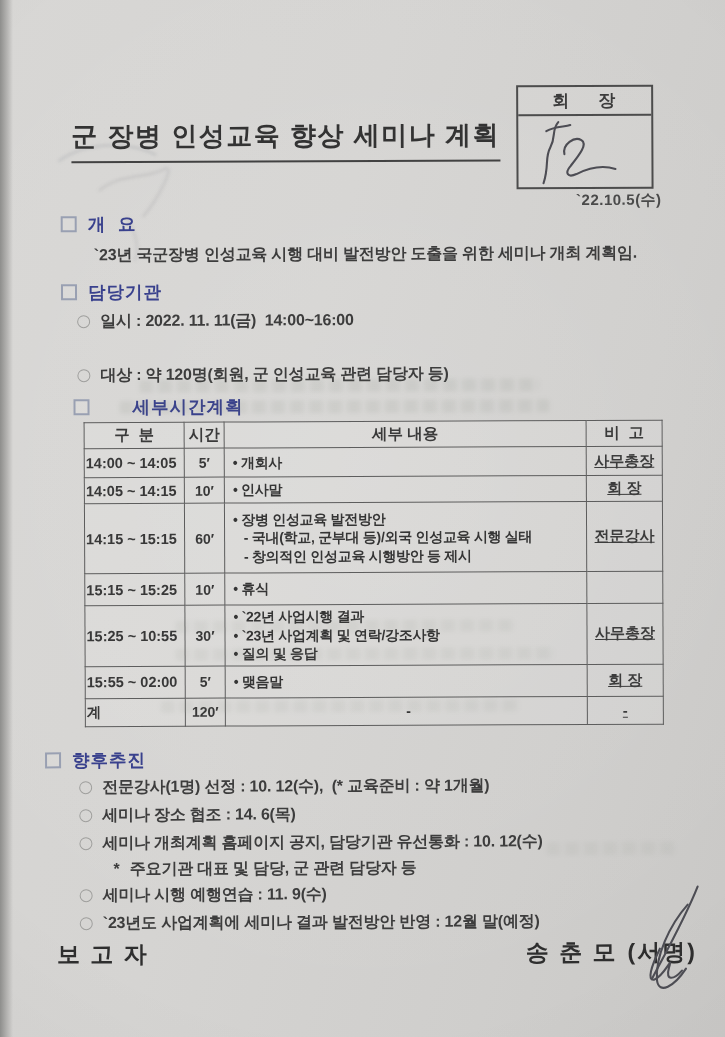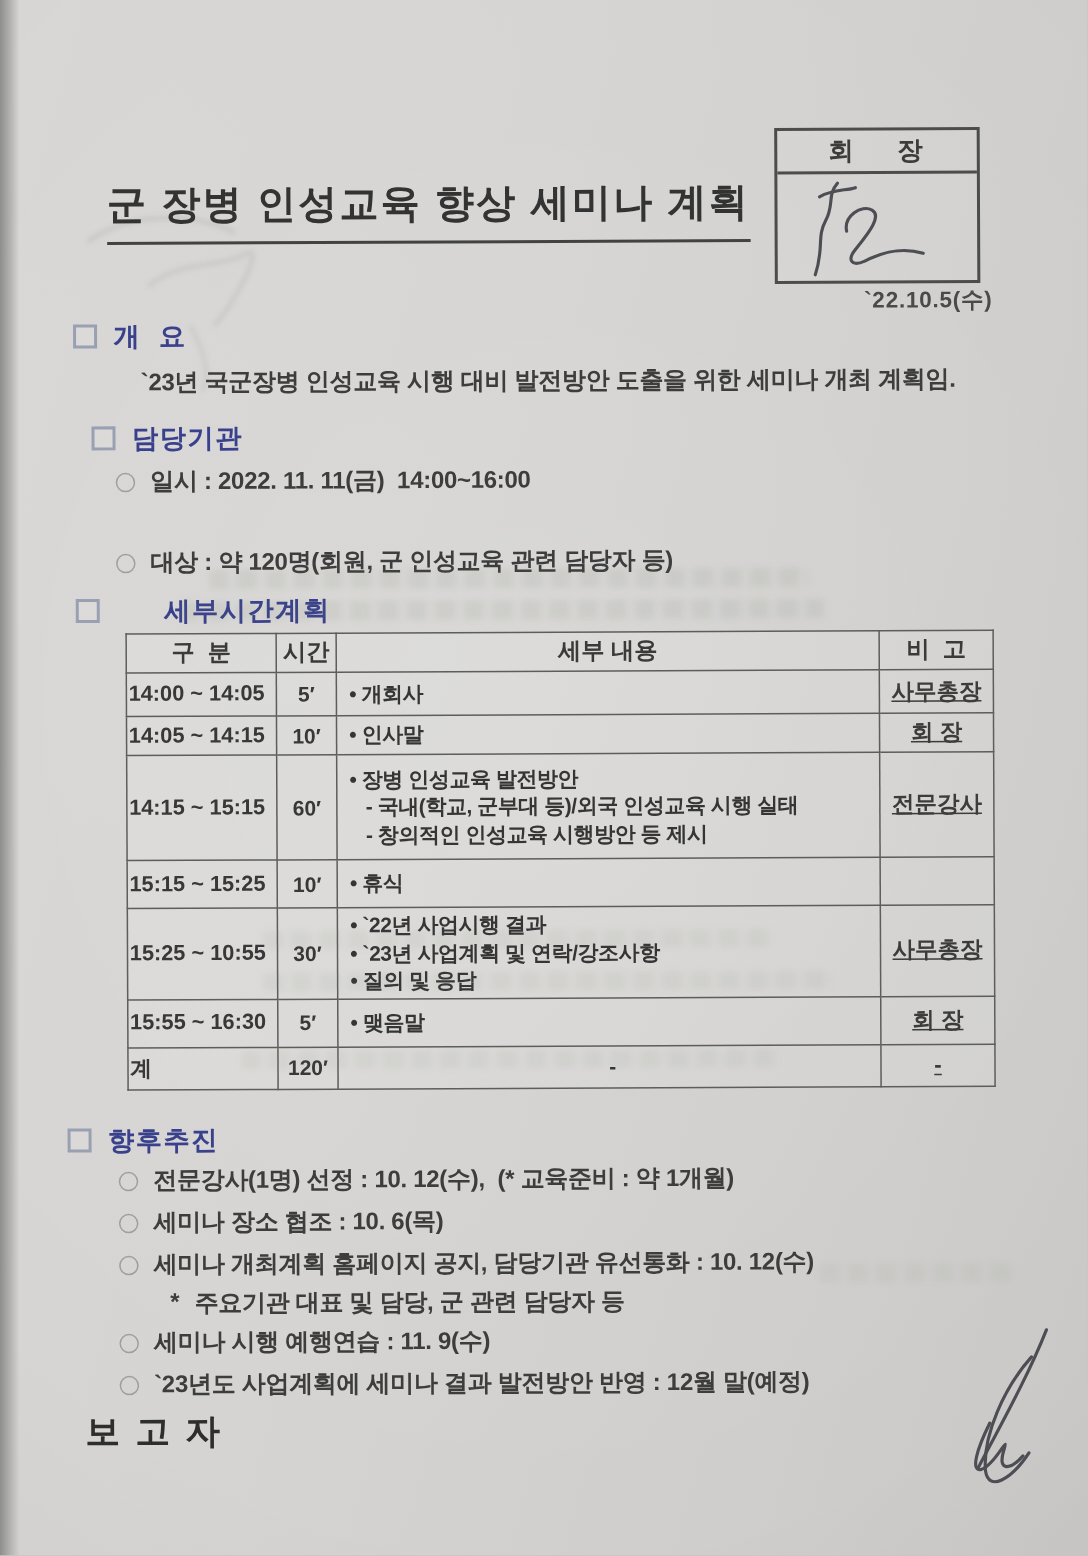--- a/index.html
+++ b/index.html
@@ -111,40 +111,40 @@
       <div class="stamp-sign">
         <svg class="sig" width="137" height="74" viewBox="0 0 137 74">
           <path d="M40 6 C33 14 38 20 32 31 C26 42 31 49 25 67"></path>
           <path d="M28 15 C37 10 46 11 52 9"></path>
           <path d="M46 38 C44 28 56 20 63 24 C70 28 60 40 52 50 C46 57 49 62 58 58 C72 51 84 49 97 53"></path>
         </svg>
       </div>
     </div>
     <div class="approval-date">`22.10.5(수)</div>
 
-    <div class="sec" style="left:50px;top:211px;">
+    <div class="sec" style="left:62px;top:211px;">
       <span class="sq"></span>
       <span class="sec-label">개  요</span>
     </div>
     <div class="overview-body">`23년 국군장병 인성교육 시행 대비 발전방안 도출을 위한 세미나 개최 계획임.</div>
 
     <div class="sec" style="left:62px;top:279px;">
       <span class="sq"></span>
       <span class="sec-label">담당기관</span>
     </div>
     <div class="item" style="left:78px;top:310px;">
       <span class="circ"></span>
       <span class="txt">일시 : 2022. 11. 11(금)  14:00~16:00</span>
     </div>
     <div class="item" style="left:78px;top:364px;">
       <span class="circ"></span>
       <span class="txt">대상 : 약 120명(회원, 군 인성교육 관련 담당자 등)</span>
     </div>
 
-    <div class="sec" style="left:51px;top:394px;gap:43px;">
+    <div class="sec" style="left:74px;top:394px;gap:43px;">
       <span class="sq"></span>
       <span class="sec-label">세부시간계획</span>
     </div>
 
     <div class="sched">
       <table>
         <colgroup>
             <col style="width:100px">
             <col style="width:40px">
             <col style="width:362px">
@@ -195,21 +195,21 @@
           <td class="c-time">15:25 ~ 10:55</td>
           <td class="c-dur">30′</td>
           <td class="c-lines">
             <div class="ln">• `22년 사업시행 결과</div>
             <div class="ln">• `23년 사업계획 및 연락/강조사항</div>
             <div class="ln">• 질의 및 응답</div>
           </td>
           <td class="c-note">사무총장</td>
         </tr>
         <tr style="height:32px;">
-          <td class="c-time">15:55 ~ 16:30</td>
+          <td class="c-time">15:55 ~ 02:00</td>
           <td class="c-dur">5′</td>
           <td class="c-lines">
                 <div class="ln">• 맺음말</div>
               </td>
           <td class="c-note">회 장</td>
         </tr>
         <tr style="height:28px;">
           <td class="c-time">계</td>
           <td class="c-dur">120′</td>
           <td class="c-lines">
@@ -224,41 +224,45 @@
     <div class="sec" style="left:44px;top:747px;">
       <span class="sq"></span>
       <span class="sec-label">향후추진</span>
     </div>
     <div class="item" style="left:78px;top:776px;">
       <span class="circ"></span>
       <span class="txt">전문강사(1명) 선정 : 10. 12(수),  (* 교육준비 : 약 1개월)</span>
     </div>
     <div class="item" style="left:78px;top:804px;">
       <span class="circ"></span>
-      <span class="txt">세미나 장소 협조 : 10. 6(목)</span>
+      <span class="txt">세미나 장소 협조 : 14. 6(목)</span>
     </div>
     <div class="item" style="left:78px;top:832px;">
       <span class="circ"></span>
       <span class="txt">세미나 개최계획 홈페이지 공지, 담당기관 유선통화 : 10. 12(수)</span>
     </div>
     <div class="item" style="left:112px;top:858px;">
       <span class="star-bullet">*</span>
       <span class="txt">주요기관 대표 및 담당, 군 관련 담당자 등</span>
     </div>
     <div class="item" style="left:78px;top:884px;">
       <span class="circ"></span>
       <span class="txt">세미나 시행 예행연습 : 11. 9(수)</span>
     </div>
     <div class="item" style="left:78px;top:912px;">
       <span class="circ"></span>
       <span class="txt">`23년도 사업계획에 세미나 결과 발전방안 반영 : 12월 말(예정)</span>
     </div>
 
     <div class="footer">
       <span>보 고 자</span>
+      <span class="grp">
+        <span>송 춘 모</span>
+        <span>(서명)</span>
+      </span>
     </div>
 
     <svg class="sig" style="position:absolute;left:596px;top:884px;" width="122" height="118" viewBox="0 0 122 118">
       <path d="M100 4 C88 34 70 66 54 96"></path>
       <path d="M62 66 C53 84 49 98 56 97 C66 94 76 70 71 85 C67 99 76 97 84 88"></path>
       <path d="M90 22 C72 42 57 74 59 98 C61 112 76 104 88 86"></path>
     </svg>
 
     <div class="smudge" style="left:140px;top:379px;width:400px;height:13px;"></div>
     <div class="smudge" style="left:120px;top:400px;width:430px;height:13px;"></div>

